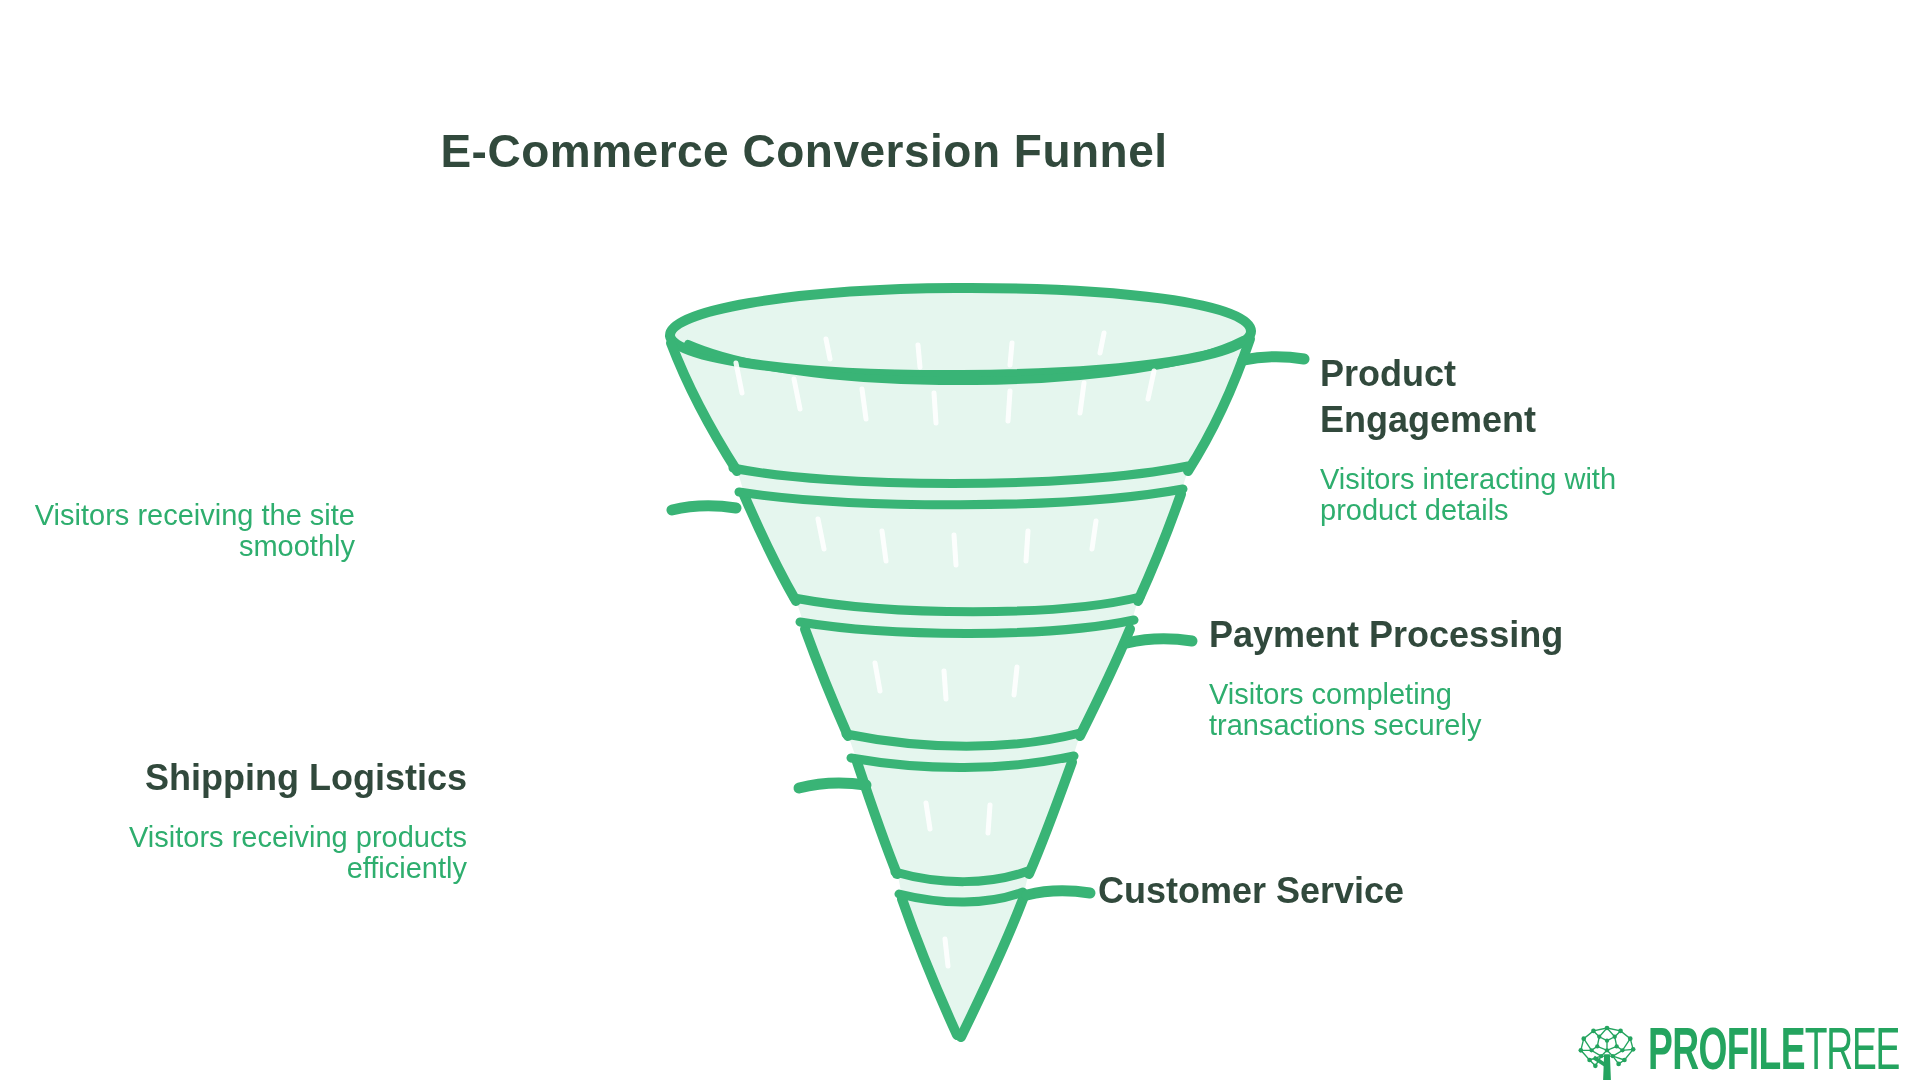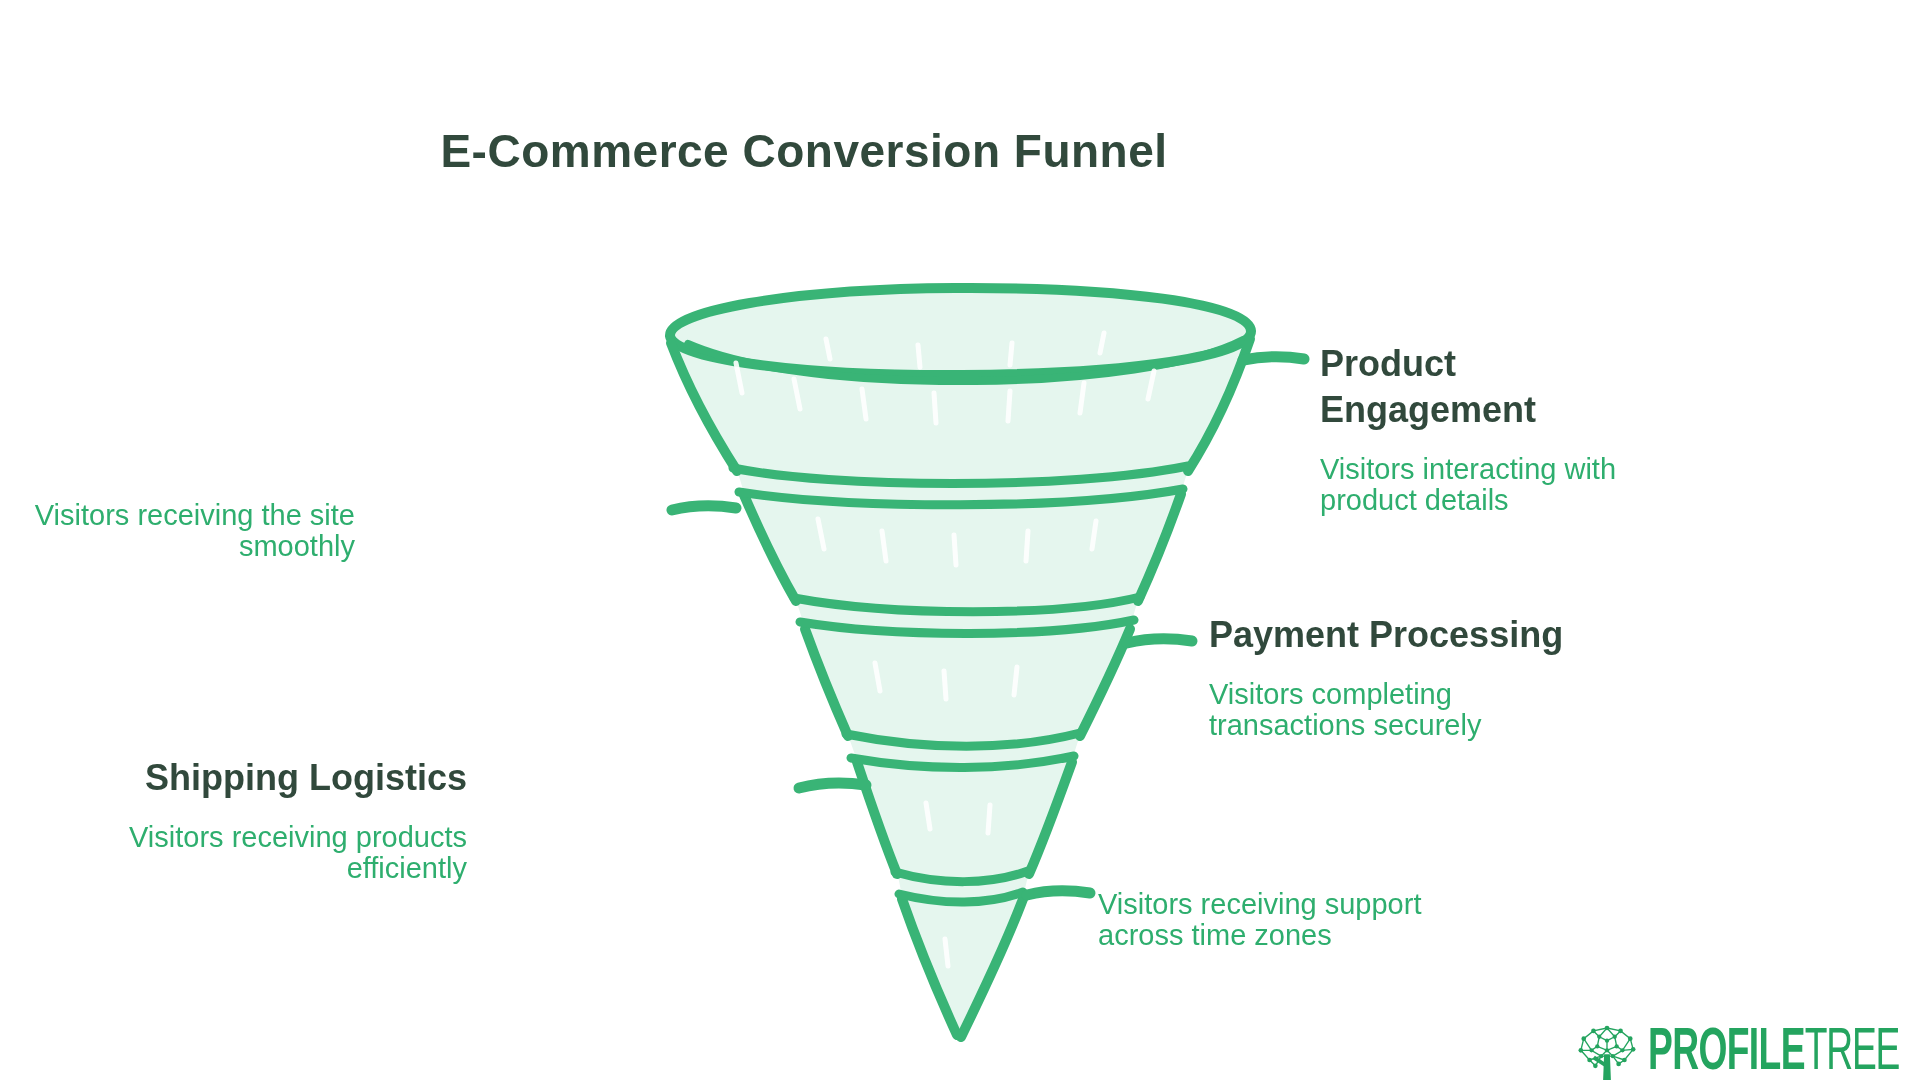--- a/index.html
+++ b/index.html
@@ -42,21 +42,21 @@
   .stage .desc {
     font-size: 29px;
     line-height: 31px;
     font-weight: 400;
     color: #2EAE6E;
     white-space: pre-line;
     margin-top: 21px;
   }
   .stage.side-right { text-align: left; }
   .stage.side-left  { text-align: right; }
-  .stage-0 { left: 1320px;  top: 300px; width: 440px; }
+  .stage-0 { left: 1320px;  top: 310px; width: 440px; }
   .stage-1 { right: 1253px; top: 438px; width: 470px; }
   .stage-2 { left: 1209px;  top: 571px; width: 440px; }
   .stage-3 { right: 1141px; top: 714px; width: 470px; }
   .stage-4 { left: 1098px;  top: 827px; width: 440px; }
   .logo {
     position: absolute;
     left: 1576px;
     top: 982px;
     width: 330px;
     height: 80px;
@@ -181,22 +181,21 @@
 efficiently</div>
   </div>
 
   <div class="stage stage-2 side-right">
     <div class="name">Payment Processing</div>
     <div class="desc">Visitors completing
 transactions securely</div>
   </div>
 
   <div class="stage stage-4 side-right">
-    <div class="desc">Visitors receiving support
-across time zones</div>
+    <div class="name">Customer Service</div>
   </div>
 
   <div class="logo">
     <svg class="tree-icon" viewBox="0 0 64 76" xmlns="http://www.w3.org/2000/svg">
       <g stroke="#24A45F" stroke-width="1.4" fill="none">
         <path d="M32 5 L18 8 L8 16 L5 28 L14 38 L20 44"></path>
         <path d="M32 5 L46 8 L56 16 L59 27 L50 38 L44 42"></path>
         <path d="M32 5 L24 14 L22 24 L16 28 L8 16"></path>
         <path d="M32 5 L40 14 L42 24 L48 28 L56 16"></path>
         <path d="M24 14 L32 18 L40 14"></path>

